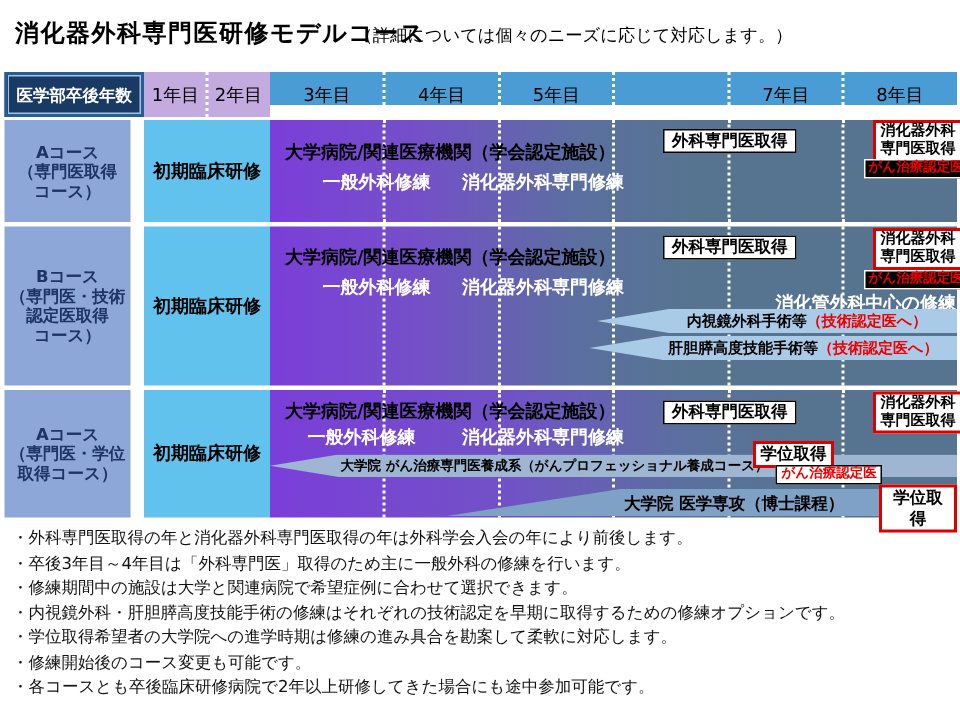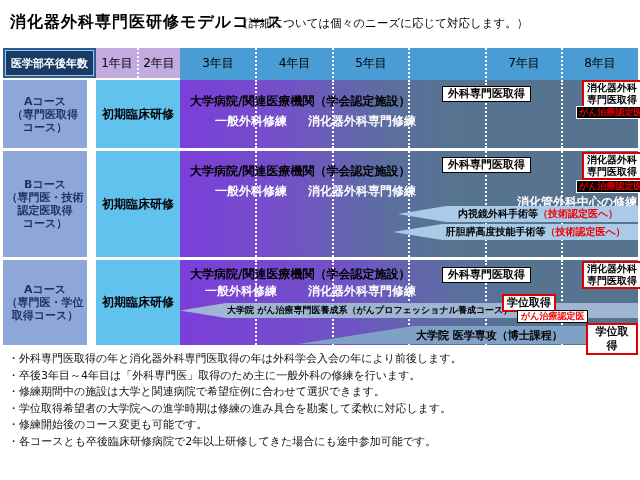--- a/index.html
+++ b/index.html
@@ -13,21 +13,21 @@
 
   
   .title{left:10px;top:12px;font-size:16px;font-weight:bold;letter-spacing:1px;}
   .subtitle{left:237px;top:16px;font-size:11.5px;font-weight:normal;}
 
   
   .hdr-label{left:3px;top:48px;width:93px;height:30px;background:#1a3a66;color:#fff;
     font-size:11px;font-weight:bold;border:2px solid #2a5c94;box-sizing:border-box;
     box-shadow:inset 0 0 0 1px #9cc4e4;}
   .hdr-early{left:96px;top:48px;width:84px;height:30px;background:#c3aadf;}
-  .hdr-years{left:180px;top:48px;width:458px;height:32px;background:#4a9cd4;}
+  .hdr-years{left:180px;top:48px;width:458px;height:22px;background:#4a9cd4;}
   .hdr-cell{position:absolute;top:0;height:30px;font-size:12px;font-weight:normal;
     display:flex;align-items:center;justify-content:center;}
 
   
   .row-label{left:3px;width:84px;background:#8da8d8;color:#1e3468;
     font-size:11px;font-weight:bold;line-height:13px;}
   .row-initial{left:96px;width:84px;background:#62c2ee;font-size:12px;font-weight:bold;}
   .row-band{left:180px;width:458px;
     background:linear-gradient(90deg,#7b3ed9 0%,#7450c8 22%,#5b6fa0 45%,#56748f 62%,#56748f 100%);}
   .row-band-c{background:linear-gradient(90deg,#7b3ed9 0%,#7152c6 35%,#5b6fa0 60%,#56748f 78%,#56748f 100%);}
@@ -161,16 +161,17 @@
   <div class="abs gradband2" style="left:118px;top:66px;width:340px;">
     <span>大学院 医学専攻（博士課程）</span>
   </div>
   <div class="abs box-red" style="left:406px;top:63px;font-size:11px;line-height:14px;">学位取得</div>
 </div>
 
 <div class="abs notes">
   <div>・外科専門医取得の年と消化器外科専門医取得の年は外科学会入会の年により前後します。</div>
   <div>・卒後3年目～4年目は「外科専門医」取得のため主に一般外科の修練を行います。</div>
   <div>・修練期間中の施設は大学と関連病院で希望症例に合わせて選択できます。</div>
+  <div>・内視鏡外科・肝胆膵高度技能手術の修練はそれぞれの技術認定を早期に取得するための修練オプションです。</div>
   <div>・学位取得希望者の大学院への進学時期は修練の進み具合を勘案して柔軟に対応します。</div>
   <div>・修練開始後のコース変更も可能です。</div>
   <div>・各コースとも卒後臨床研修病院で2年以上研修してきた場合にも途中参加可能です。</div>
 </div>
 
 </body></html>

